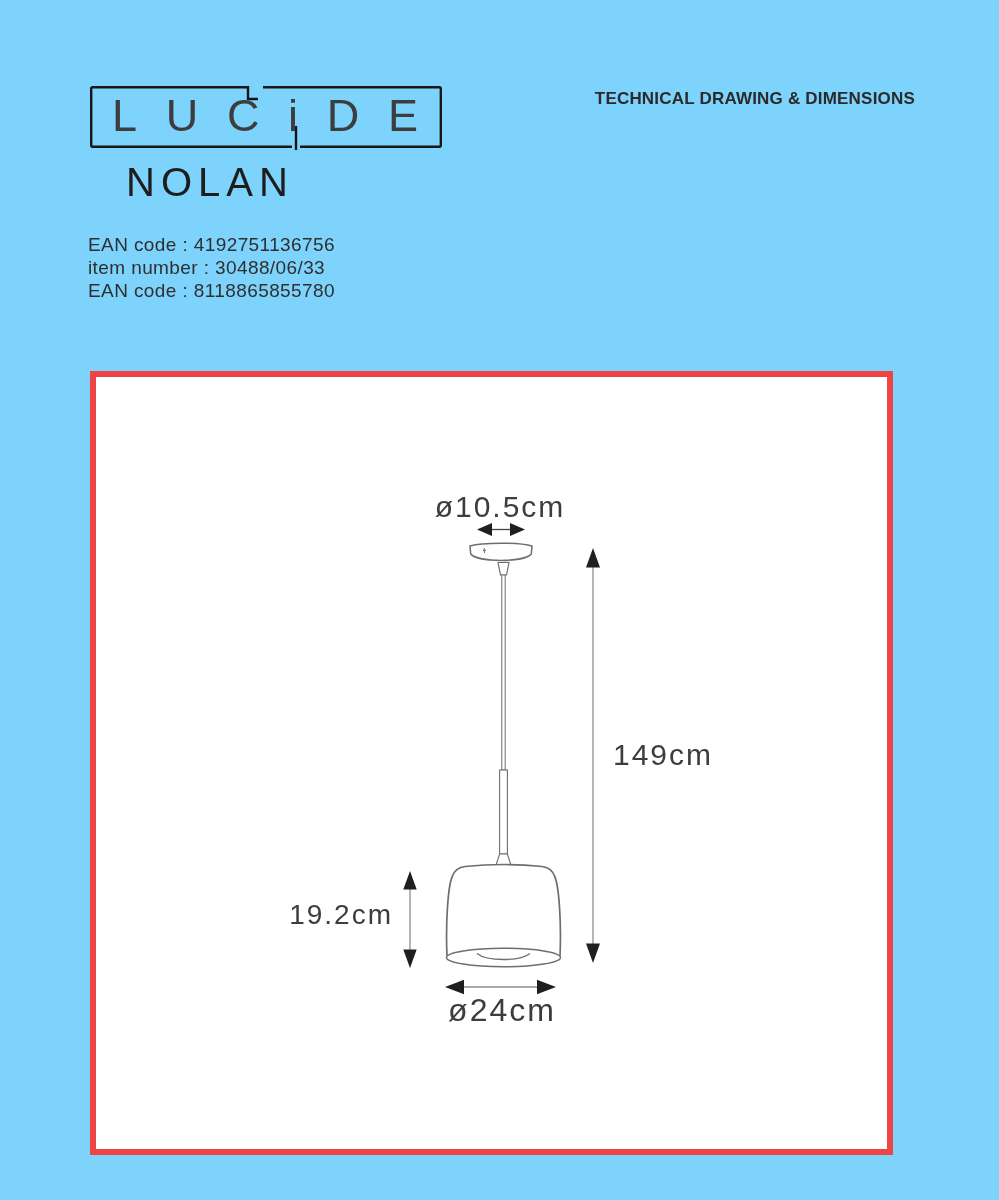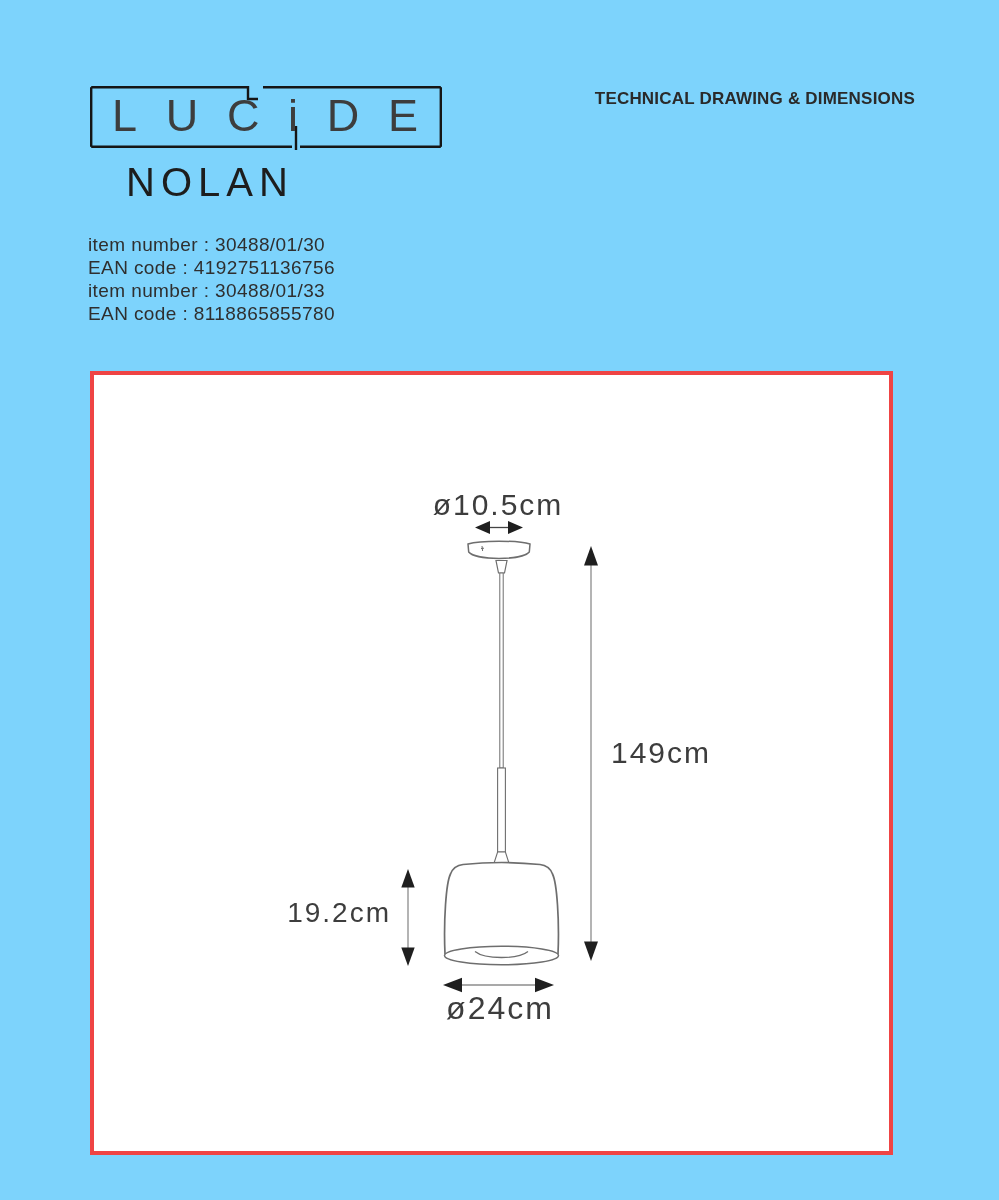--- a/index.html
+++ b/index.html
@@ -33,21 +33,21 @@
     position: absolute; left: 88px; top: 233px;
     font-size: 19px; line-height: 23px;
     letter-spacing: 0.4px; color: #2f2f2f;
     font-weight: 400;
   }
 
   
   .drawing-box {
     position: absolute; left: 90px; top: 371px;
     width: 803px; height: 784px;
-    border: 4px solid #ef4444;
+    border: 6px solid #ef4444;
     background: #fff;
   }
   .drawing-box svg { display: block; width: 797px; height: 778px; }
 
   svg text {
     font-family: "Liberation Sans", sans-serif;
     fill: #3d3d3d;
   }
   .dim-label { letter-spacing: 2px; }
 </style>
@@ -75,23 +75,22 @@
       <path d="M1.2,60.8 L1.2,1.2"></path>
     </g>
     <text x="22" y="45" textLength="308" lengthAdjust="spacing" font-size="45" font-weight="300" fill="#151515" letter-spacing="2">LUCiDE</text>
   </svg>
 
   <div class="doc-title">TECHNICAL DRAWING &amp; DIMENSIONS</div>
 
   <div class="product-name">NOLAN</div>
 
   <div class="product-info">
-    <div>item number : 30488/01/30</div>
     <div>EAN code : 4192751136756</div>
-    <div>item number : 30488/01/33</div>
+    <div>item number : 30488/06/33</div>
     <div>EAN code : 8118865855780</div>
   </div>
 
   <div class="drawing-box">
     <svg viewBox="0 0 797 778">
 
       <text class="dim-label" x="404" y="140" text-anchor="middle" font-size="30">ø10.5cm</text>
       <g>
         <line x1="393" y1="152.5" x2="417" y2="152.5" stroke="#444" stroke-width="1.3"></line>
         <polygon points="381,152.5 396,146 396,159" fill="#1f1f1f"></polygon>

